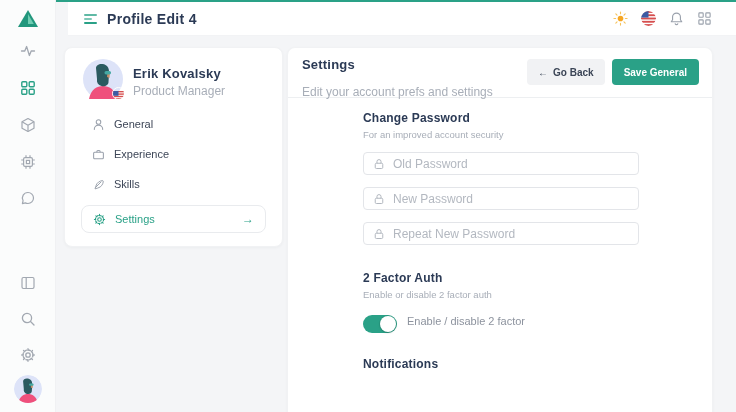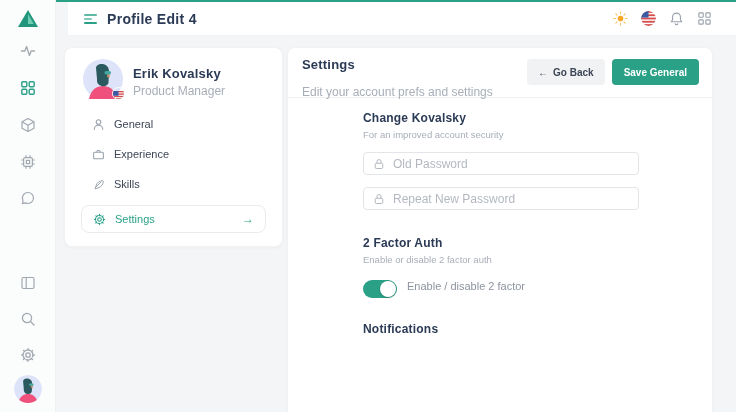--- a/index.html
+++ b/index.html
@@ -310,36 +310,44 @@
       <div class="panel-sub">Edit your account prefs and settings</div>
     </div>
     <button class="btn btn-ghost"><span class="arr">←</span><span>Go Back</span></button>
     <button class="btn btn-primary">Save General</button>
   </div>
   <div class="divider"></div>
 
   <div class="content">
 
     <div class="sec">
-      <div class="sec-title">Change Kovalsky</div>
+      <div class="sec-title">Change Password</div>
       <div class="sec-sub">For an improved account security</div>
       <div class="field">
         <span class="fic">
             <svg viewBox="0 0 16 16">
               <use href="#lock-art"></use>
             </svg>
           </span>
         <input type="text" placeholder="Old Password" style="">
       </div>
       <div class="field">
         <span class="fic">
             <svg viewBox="0 0 16 16">
               <use href="#lock-art"></use>
             </svg>
           </span>
+        <input type="text" placeholder="New Password" style="">
+      </div>
+      <div class="field">
+        <span class="fic">
+            <svg viewBox="0 0 16 16">
+              <use href="#lock-art"></use>
+            </svg>
+          </span>
         <input type="text" placeholder="Repeat New Password" style="">
       </div>
     </div>
 
     <div class="sec sec-2fa">
       <div class="sec-title">2 Factor Auth</div>
       <div class="sec-sub">Enable or disable 2 factor auth</div>
       <div class="toggle-row">
         <span class="toggle">
             <span class="knob"></span>

